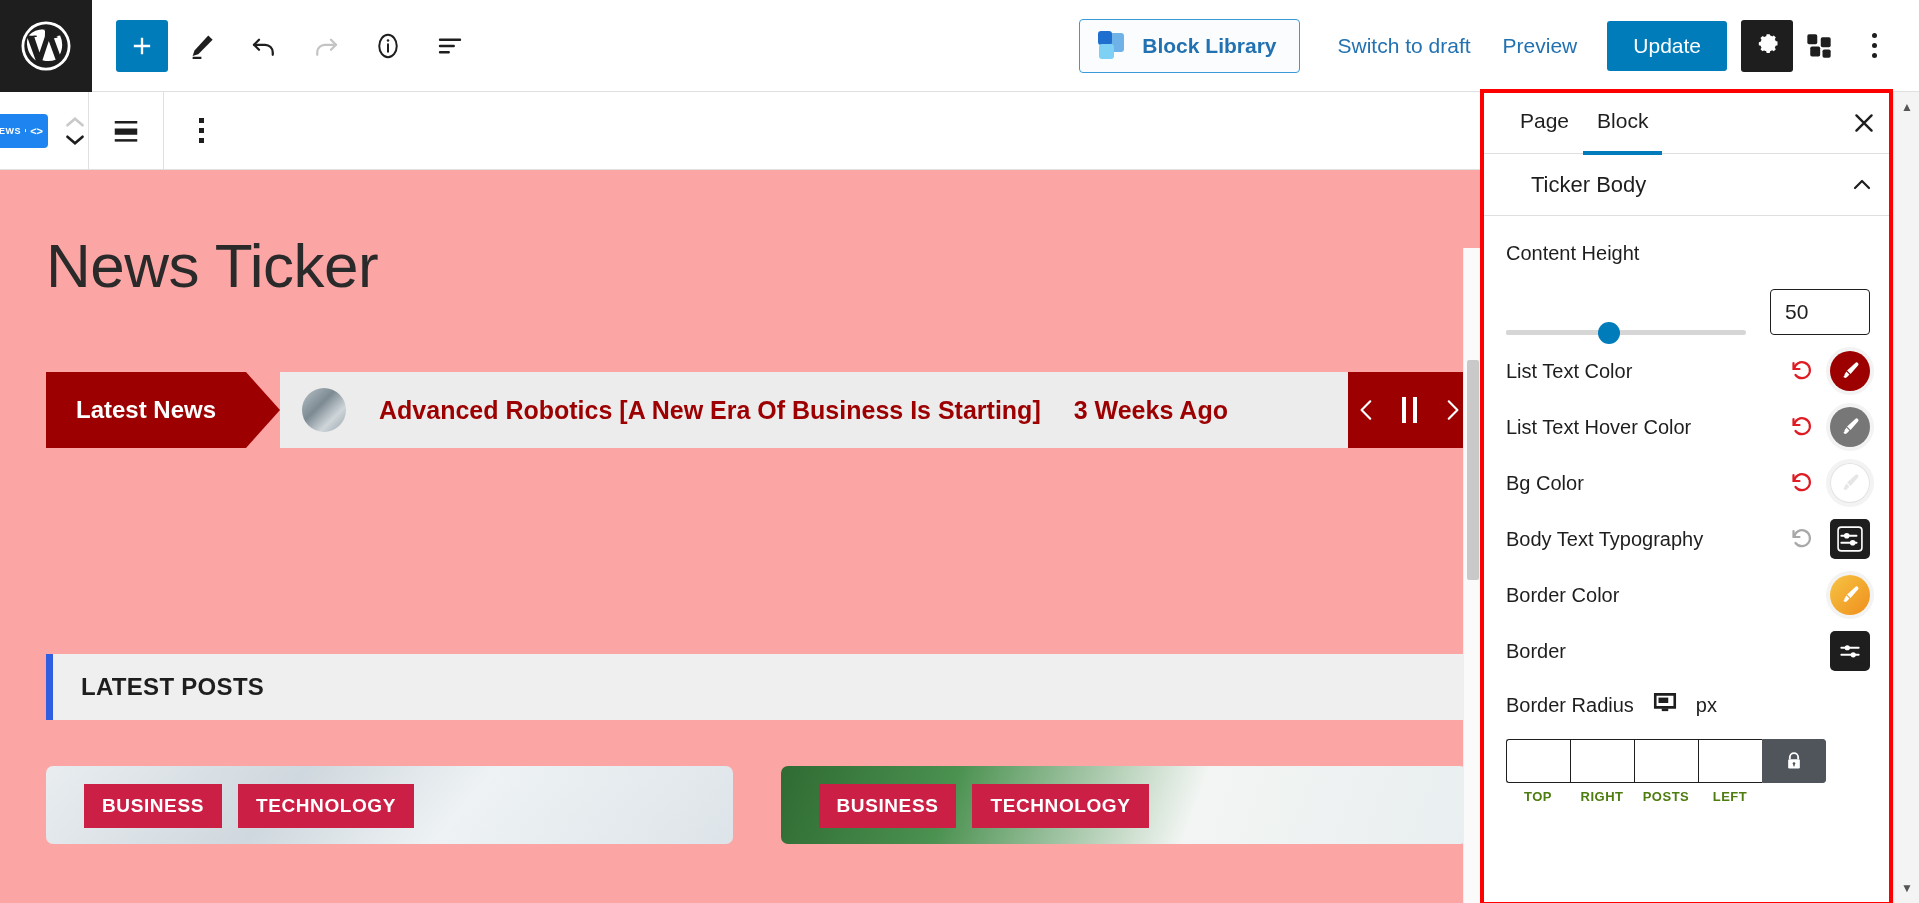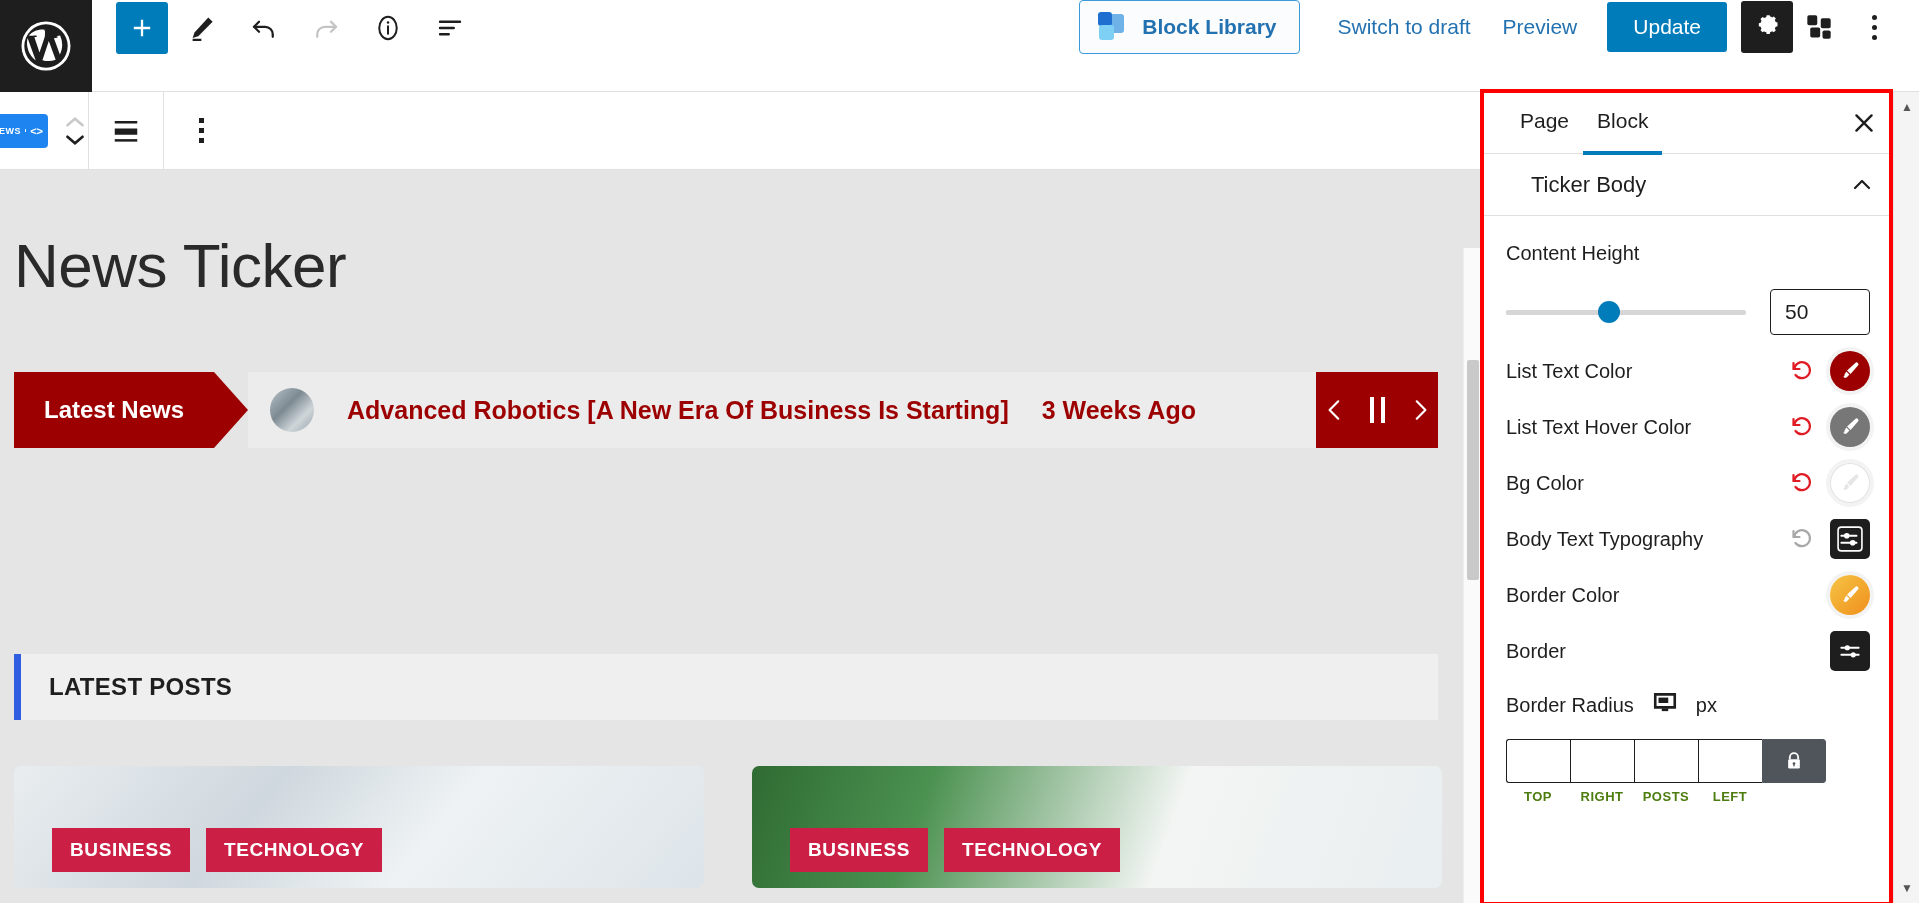--- a/index.html
+++ b/index.html
@@ -4,21 +4,21 @@
 <style>
   * { margin:0; padding:0; box-sizing:border-box; }
   html, body {
     width:1919px; height:903px; overflow:hidden;
     font-family:"Liberation Sans", sans-serif;
     background:#fff; color:#1e1e1e;
   }
   .app { position:relative; width:1919px; height:903px; display:flex; flex-direction:column; }
 
   
-  .topbar { height:92px; display:flex; align-items:flex-start; background:#fff;
+  .topbar { height:92px; display:flex; align-items:center; background:#fff;
             border-bottom:1px solid #e0e0e0; flex:0 0 92px; }
   .wp-logo { width:92px; height:92px; background:#1e1e1e; display:flex;
              align-items:center; justify-content:center; flex:0 0 92px; }
   .wp-logo svg { width:56px; height:56px; }
   .tb-left { display:flex; align-items:center; gap:6px; padding-left:24px; }
   .tb-btn { width:56px; height:56px; border-radius:3px; display:flex;
             align-items:center; justify-content:center; background:transparent; border:none;
             cursor:pointer; }
   .tb-btn svg { width:30px; height:30px; }
   .tb-add { background:#007cba; width:52px; height:52px; border-radius:3px; }
@@ -68,21 +68,21 @@
             margin-left:14px; gap:2px; cursor:pointer; }
   .updown svg { width:26px; height:16px; }
   .bt-icon { width:74px; height:78px; display:flex; align-items:center; justify-content:center;
              cursor:pointer; }
   .bt-icon svg { width:30px; height:30px; fill:#1e1e1e; }
   .bt-kebab { width:74px; height:78px; display:flex; flex-direction:column; align-items:center;
               justify-content:center; gap:5px; cursor:pointer; }
   .bt-kebab span { width:5px; height:5px; background:#1e1e1e; display:block; }
 
   
-  .canvas { flex:1; overflow:hidden; position:relative; background:#e5e5e5; }
+  .canvas { flex:1; overflow:hidden; position:relative; background:#fca5a5;padding-left:32px; }
   .canvas-inner { padding:0 14px; }
   h1.page-title { font-size:62px; font-weight:400; color:#2a2a2a; letter-spacing:-.5px;
                   margin:62px 0 0 0; line-height:1.1; }
 
   
   .ticker { margin-top:72px; height:76px; display:flex; align-items:stretch; width:1424px; }
   .ticker-label { background:#9c0000; color:#fff; font-size:24px; font-weight:700;
                   display:flex; align-items:center; padding:0 24px 0 30px; position:relative;
                   flex:0 0 200px; }
   .ticker-arrow { width:0; height:0; border-top:38px solid transparent;
@@ -99,21 +99,21 @@
   .ticker-nav svg { width:26px; height:30px; stroke:#fff; fill:none; stroke-width:2; }
   .pause { display:flex; gap:7px; }
   .pause i { width:4px; height:26px; background:#fff; display:block; }
 
   
   .lp-header { margin-top:206px; height:66px; background:#efefef; display:flex;
                align-items:center; border-left:7px solid #2f5fe0; padding-left:28px;
                width:1424px; }
   .lp-header span { font-size:24px; font-weight:700; color:#1e1e1e; letter-spacing:.3px; }
   .cards { display:flex; gap:48px; margin-top:46px; }
-  .card { width:690px; height:122px; border-radius:7px; overflow:hidden; position:relative; }
+  .card { width:690px; height:78px; border-radius:7px; overflow:hidden; position:relative; }
   .card.c1 { background:linear-gradient(130deg,#e9edf0,#cfd8de 35%,#eef2f4 60%,#dde4e9); }
   .card.c2 { background:linear-gradient(110deg,#2f6b33,#4b9150 25%,#f2f5f3 60%,#e9eef0); }
   .tags { position:absolute; left:38px; bottom:16px; display:flex; gap:16px; }
   .tag { background:#cc1f45; color:#fff; font-size:19px; font-weight:700; padding:11px 18px;
          letter-spacing:.6px; }
 
   
   .canvas-sb { position:absolute; right:0; top:78px; bottom:0; width:18px; background:#fafafa;
                border-left:1px solid #eee; }
   .canvas-sb .thumbv { position:absolute; left:3px; top:112px; width:12px; height:220px;
@@ -140,21 +140,21 @@
               justify-content:center; cursor:pointer; }
   .sb-close svg { width:26px; height:26px; stroke:#1e1e1e; stroke-width:2.2; fill:none; }
   .sb-sect { display:flex; align-items:center; height:62px; padding:0 20px 0 24px;
              border-bottom:1px solid #e0e0e0; flex:0 0 62px; cursor:pointer; }
   .sb-sect span { font-size:22px; font-weight:400;margin-left:25px; }
   .sb-sect svg { margin-left:auto; width:24px; height:24px; stroke:#1e1e1e; stroke-width:2.2;
                  fill:none; }
   .sb-content { padding:26px 24px 0 24px; overflow:hidden; }
   .fieldlabel { font-size:20px; color:#1e1e1e; }
   .row-ch { margin-bottom:8px; }
-  .slider-row { display:flex; align-items:center; gap:24px; margin-top:24px; }
+  .slider-row { display:flex; align-items:flex-end; gap:24px; margin-top:24px; }
   .track { flex:1; height:5px; background:#d6d6d6; border-radius:3px; position:relative;
            cursor:pointer; }
   .track .fill { position:absolute; left:0; top:0; height:5px; width:43%; background:#d6d6d6;
                  border-radius:3px; }
   .track .knob { position:absolute; left:43%; top:50%; transform:translate(-50%,-50%);
                  width:22px; height:22px; border-radius:50%; background:#007cba; }
   .numbox { width:100px; height:46px; border:1px solid #1e1e1e; border-radius:4px;
             display:flex; align-items:center; padding-left:14px; font-size:21px;
             background:#fff; cursor:text; }
   .ctrl-row { display:flex; align-items:center; height:56px; }

